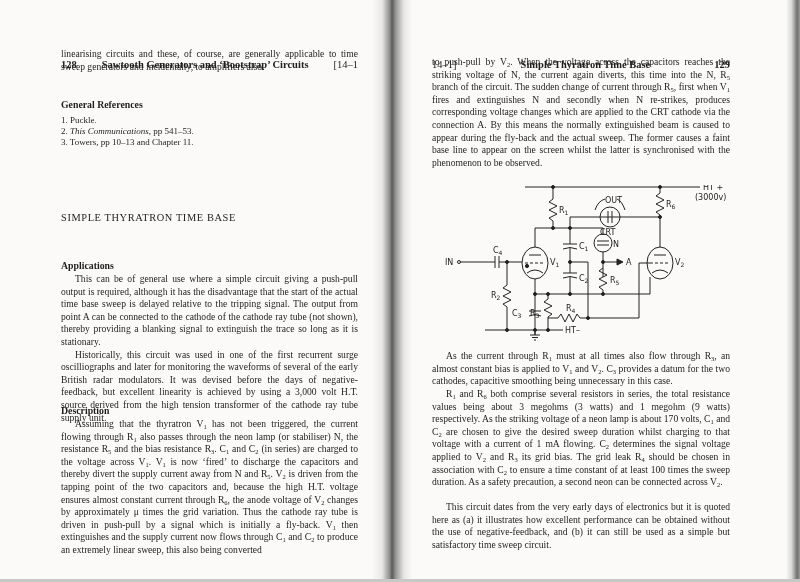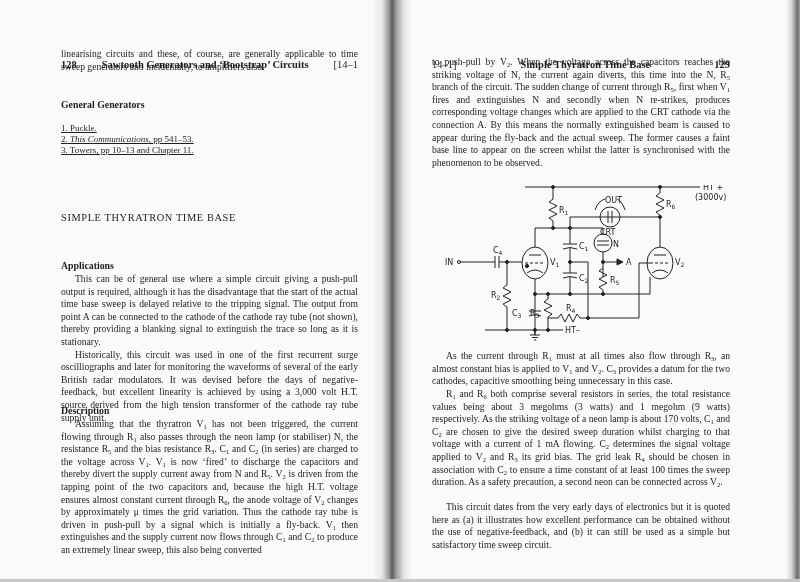--- a/index.html
+++ b/index.html
@@ -55,22 +55,22 @@
   <div class="page left">
     <div class="running-head">
       <span>128</span>
       <span class="title">Sawtooth Generators and ‘Bootstrap’ Circuits</span>
       <span class="sect">[14–1</span>
     </div>
 
     <p class="abs" style="top:48px;">linearising circuits and these, of course, are generally applicable to time sweep generators and incidentally, to amplifiers also.</p>
 
     <div class="abs" style="top:99px;">
-      <div class="heading">General Generators</div>
-      <ul class="refs" style="margin-top:12px;text-decoration:underline;">
+      <div class="heading">General References</div>
+      <ul class="refs" style="margin-top:4px;">
         <li><span>1.</span> <span>Puckle.</span></li>
         <li><span>2.</span> <em>This Communications</em><span>, pp 541–53.</span></li>
         <li><span>3.</span> <span>Towers, pp 10–13 and Chapter 11.</span></li>
       </ul>
     </div>
 
     <div class="abs" style="top:211px;">
       <div class="sec-title">SIMPLE THYRATRON TIME BASE</div>
     </div>
 

